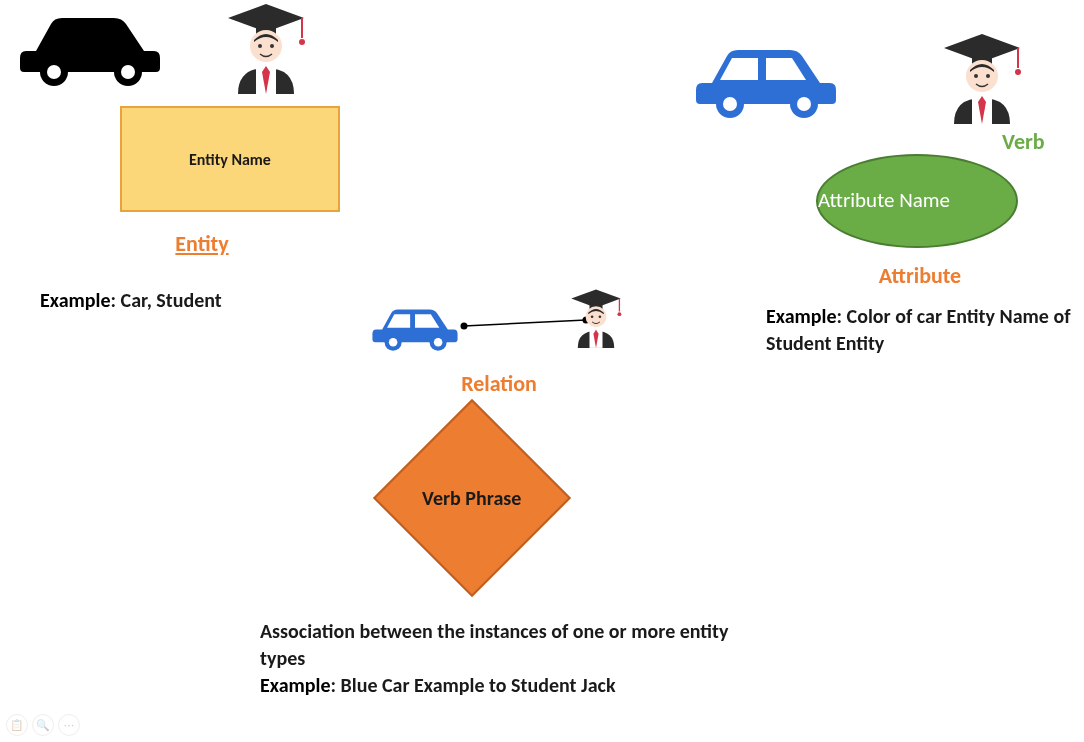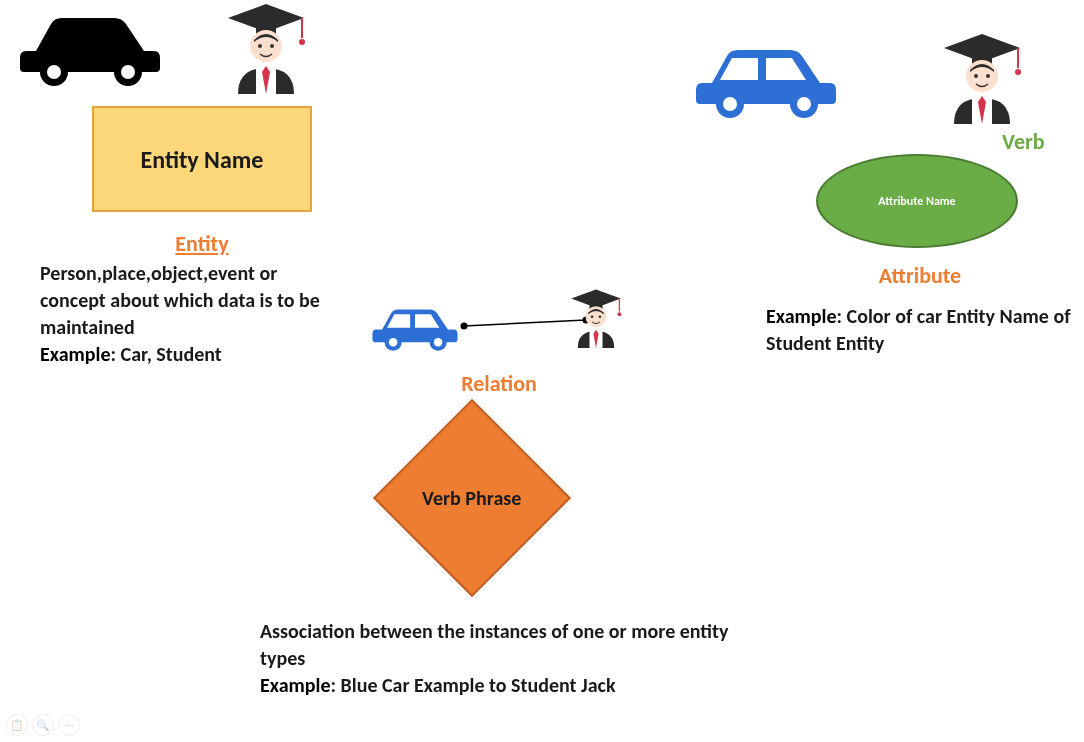--- a/index.html
+++ b/index.html
@@ -12,32 +12,33 @@
     overflow: hidden;
   }
   .abs { position: absolute; }
   .entity-box {
     background: #FCD77A;
     border: 2px solid #E8A33D;
     display: flex;
     align-items: center;
     justify-content: center;
     font-weight: bold;
-    font-size: 24px;
+    font-size: 16px;
     color: #1a1a1a;
+    margin-left: 28px;
   }
   .ellipse {
     background: #6AAC46;
     border: 2px solid #4A7D31;
     border-radius: 50%;
     display: flex;
     align-items: center;
-    justify-content: center;
-    font-weight: bold;
-    font-size: 12px;
+    justify-content: flex-start;
+    font-weight: normal;
+    font-size: 21px;
     color: #fff;
     text-align: center;
     line-height: 1.2;
   }
   .diamond {
     background: #ED7D31;
     border: 2px solid #BE5E20;
     transform: rotate(45deg);
     display: flex;
     align-items: center;
@@ -119,21 +120,21 @@
   </svg>
 </div>
 
 <div class="abs entity-box" style="left:92px; top:106px; width:220px; height:106px;">
   <span>Entity Name</span>
 </div>
 
 <div class="abs label-orange" style="left:152px; top:230px; width:100px;text-decoration:underline;">Entity</div>
 
 <div class="abs desc" style="left:40px; top:260px; width:300px;">
-  <span>Person,place,object,event or concept about which data is to be maintained</span><br>
+  <br>
   <span class="example-word">Example</span><span>: Car, Student</span>
 </div>
 
 <div class="abs" style="left:692px; top:38px;">
   <svg width="148" height="85" viewBox="0 0 148 85">
     <path d="M20 45 L35 18 Q38 12 46 12 L98 12 Q106 12 110 18 L128 45 L138 45 Q144 45 144 52 L144 62 Q144 66 140 66 L132 66 L16 66 L8 66 Q4 66 4 62 L4 52 Q4 45 10 45 Z" fill="#2E6FD6"></path>
     <path d="M40 20 L66 20 L66 42 L28 42 Z" fill="#fff"></path>
     <path d="M74 20 L100 20 L114 42 L74 42 Z" fill="#fff"></path>
     <circle cx="38" cy="66" r="14" fill="#2E6FD6"></circle>
     <circle cx="38" cy="66" r="7" fill="#fff"></circle>

